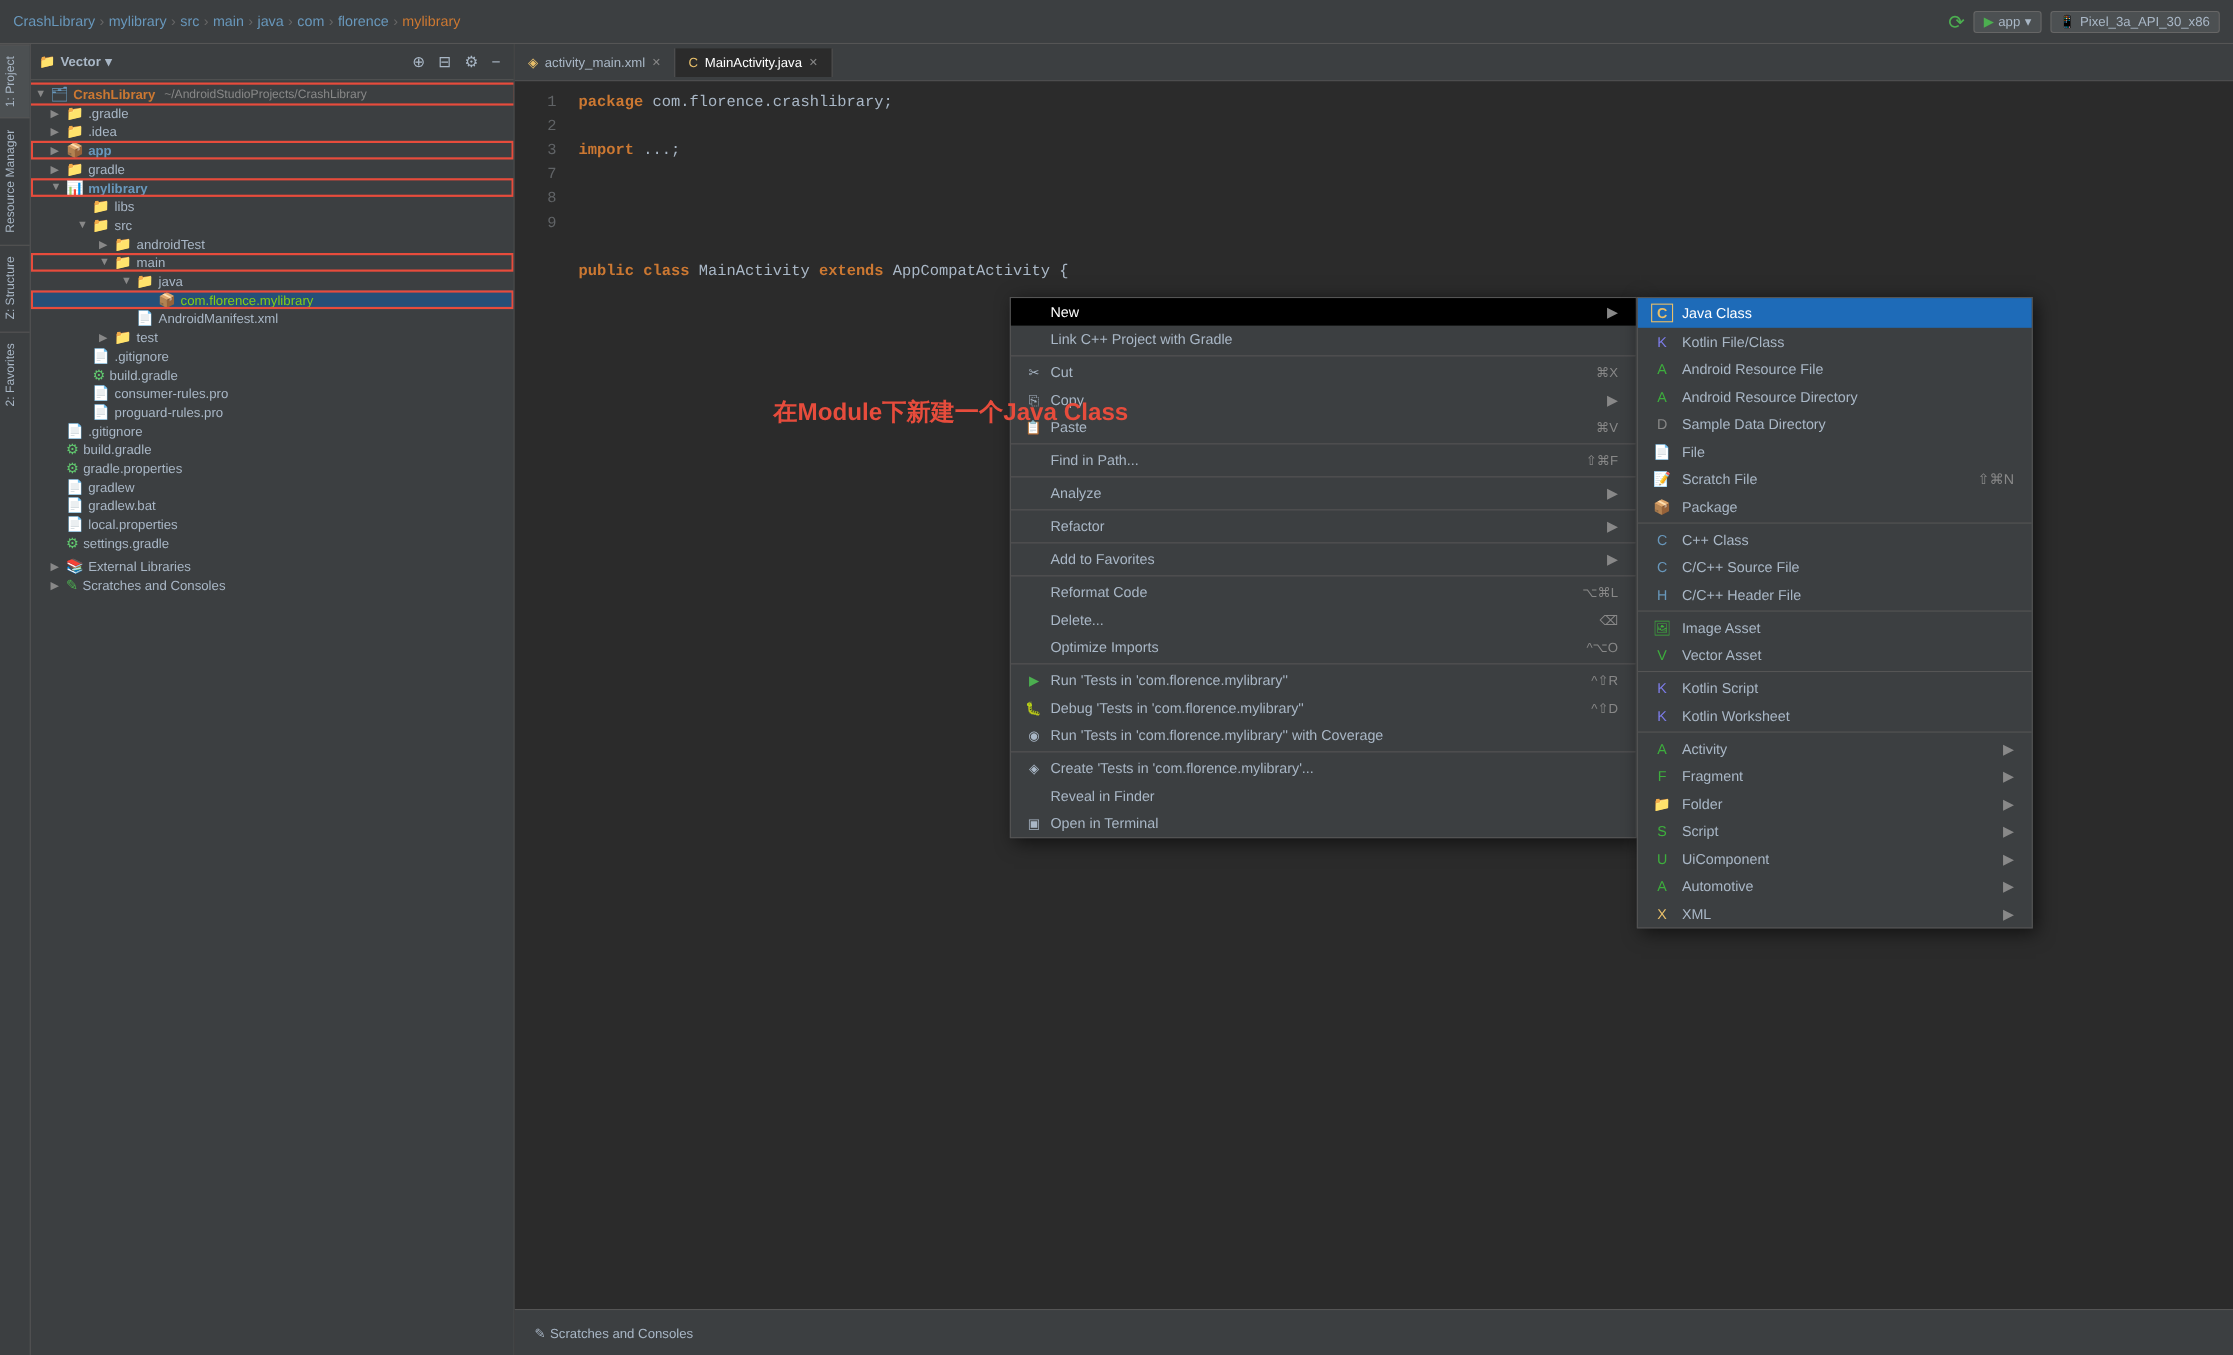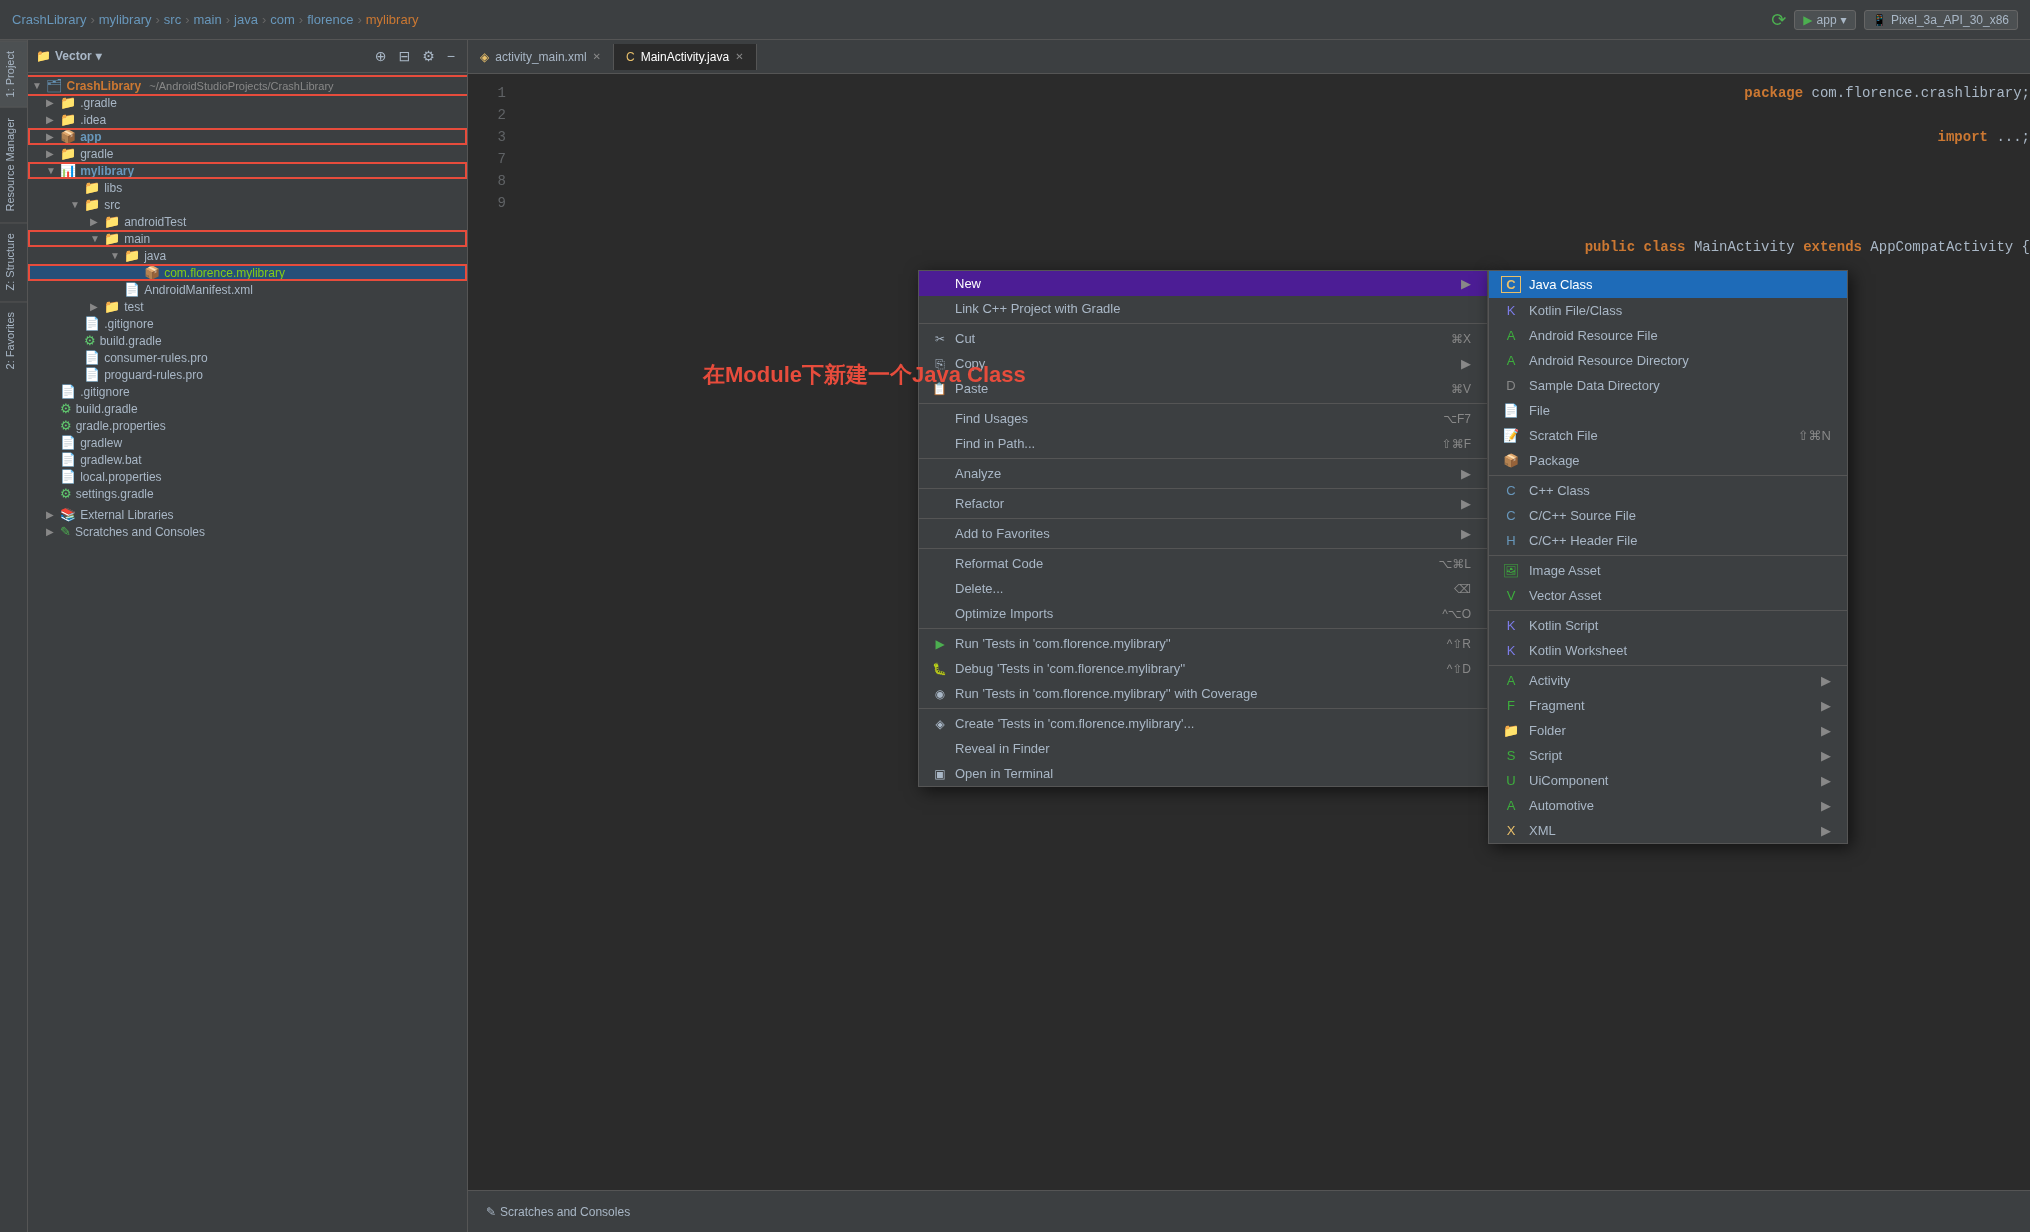--- a/index.html
+++ b/index.html
@@ -171,21 +171,21 @@
     }
     .line-numbers {
       width: 50px;
       text-align: right;
       padding-right: 12px;
       color: #606366;
       user-select: none;
       flex-shrink: 0;
     }
     .line-numbers div { line-height: 22px; }
-    .code-content { flex: 1; padding-left: 8px; text-align: right; }
+    .code-content { flex: 1; padding-left: 8px; }
     .code-line { line-height: 22px; white-space: pre; }
     .kw { color: #cc7832; font-weight: bold; }
     .cn { color: #a9b7c6; }
 
     
     .context-menu-overlay {
       position: absolute;
       top: 0; left: 0; right: 0; bottom: 0;
       z-index: 100;
       pointer-events: none;
@@ -205,21 +205,21 @@
     }
     .menu-item {
       display: flex;
       align-items: center;
       padding: 5px 16px 5px 12px;
       cursor: pointer;
       color: #a9b7c6;
       font-size: 13px;
       gap: 6px;
     }
-    .menu-item.active-item { background: #4c1d95; color: #fff; }
+    .menu-item.active-item { background: #000000; color: #fff; }
     .menu-item .shortcut {
       margin-left: auto;
       color: #888;
       font-size: 12px;
     }
     .menu-item .arrow {
       margin-left: auto;
       color: #888;
     }
     .menu-separator {
@@ -633,25 +633,20 @@
           <span class="arrow">▶</span>
         </div>
 
         <div class="menu-item">
           <span class="menu-item-icon">📋</span>
           <span>Paste</span>
           <span class="shortcut">⌘V</span>
         </div>
         <div class="menu-separator"></div>
 
-        <div class="menu-item">
-          <span class="menu-item-icon"></span>
-          <span>Find Usages</span>
-          <span class="shortcut">⌥F7</span>
-        </div>
 
         <div class="menu-item">
           <span class="menu-item-icon"></span>
           <span>Find in Path...</span>
           <span class="shortcut">⇧⌘F</span>
         </div>
 
         <div class="menu-separator"></div>
 
         <div class="menu-item">

